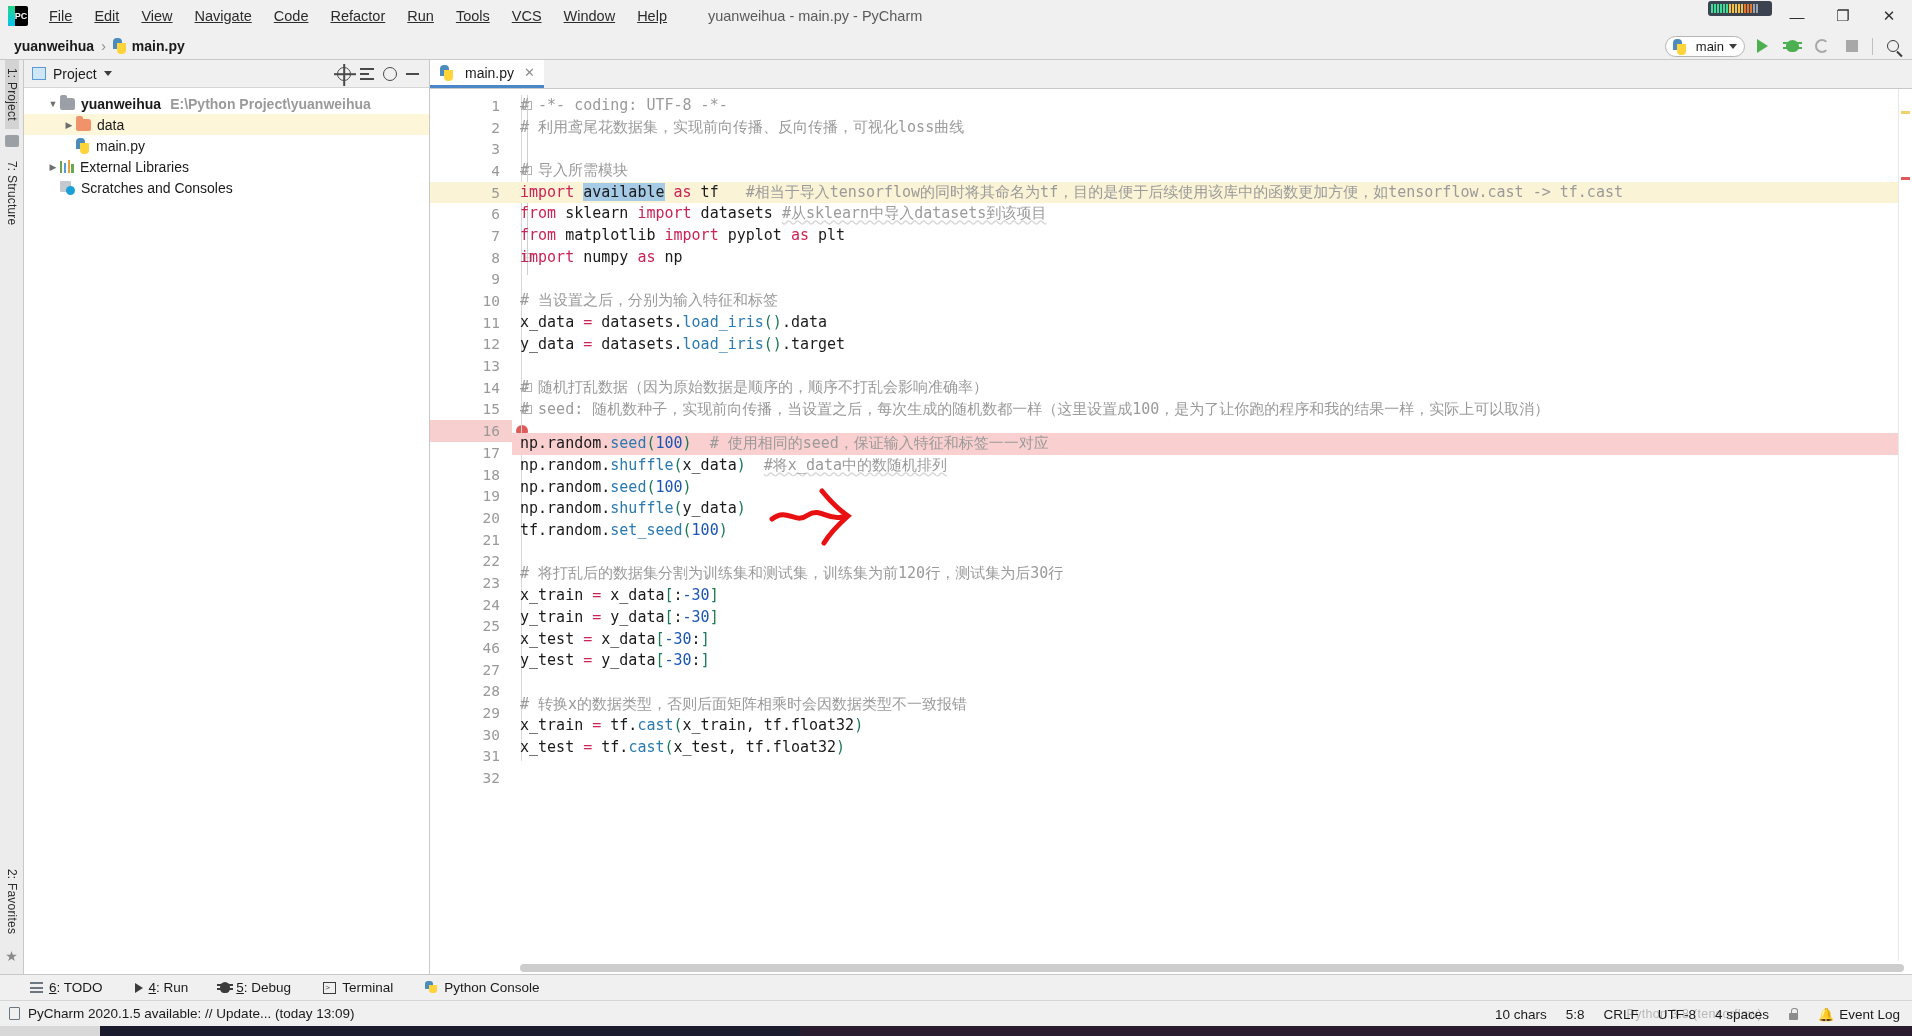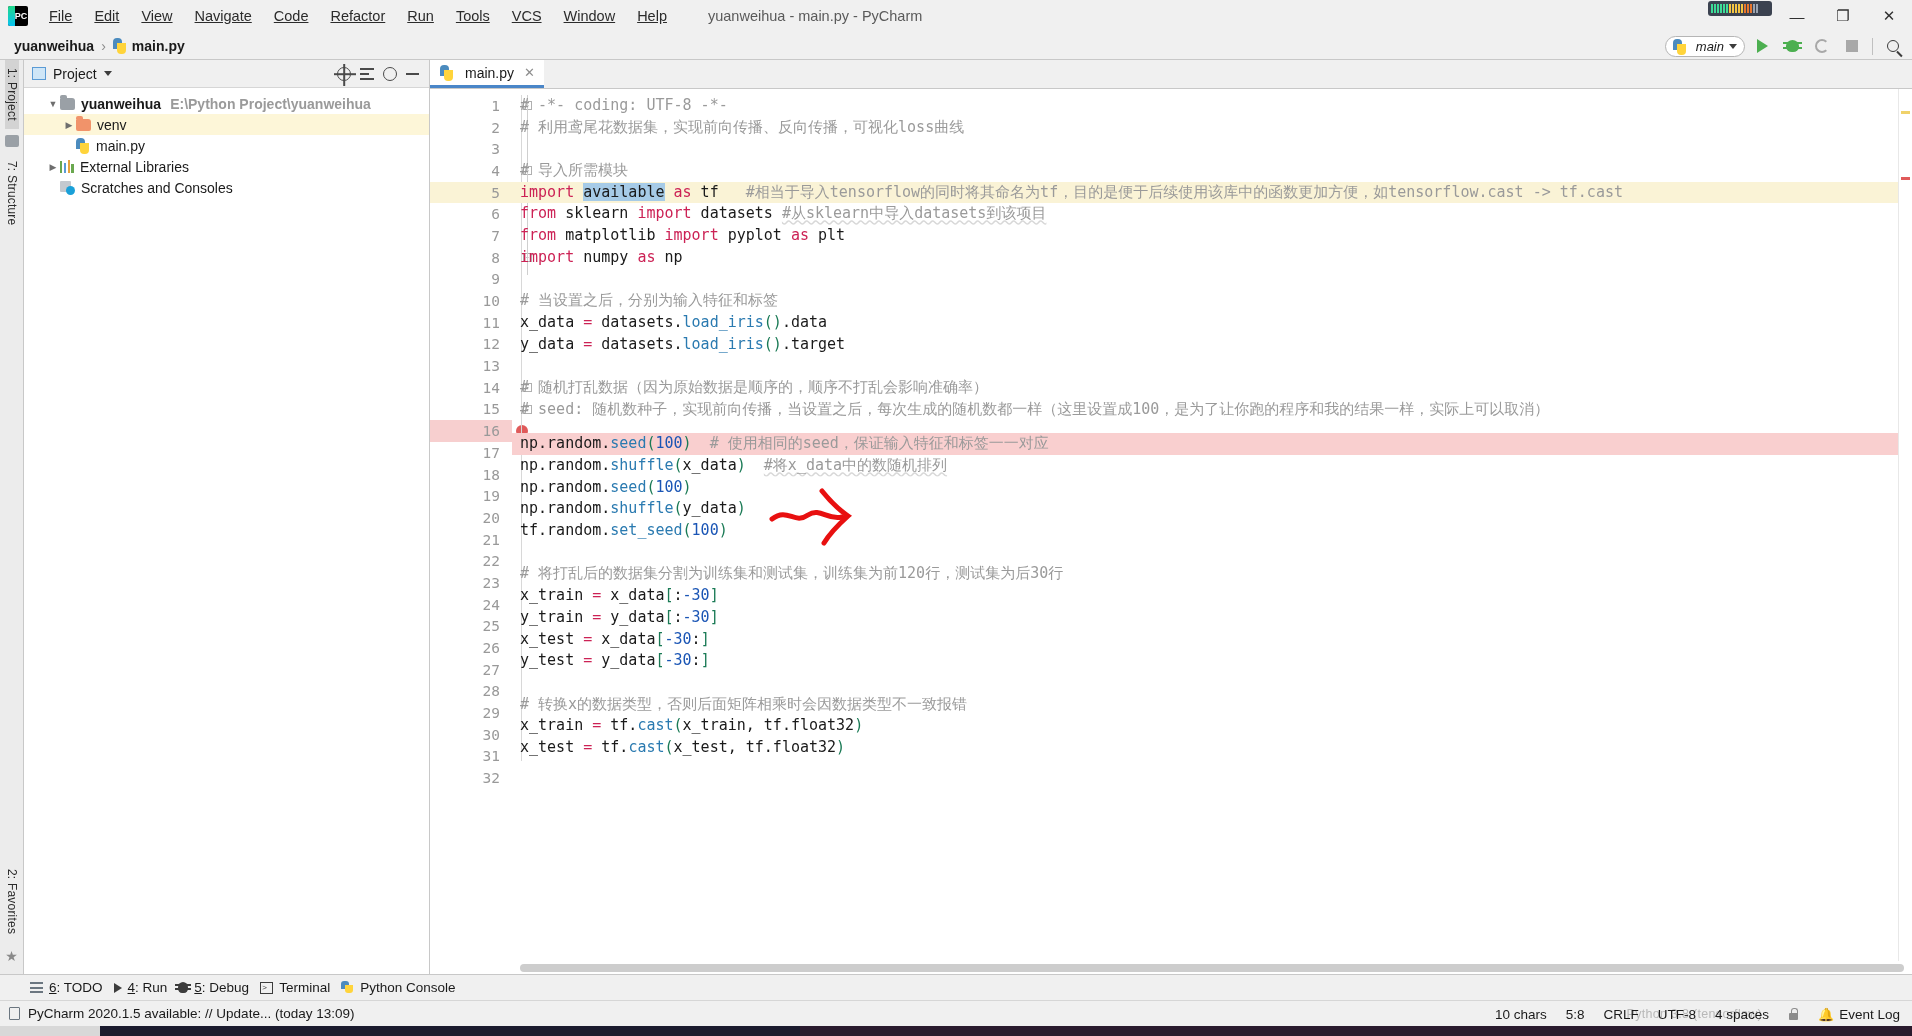--- a/index.html
+++ b/index.html
@@ -65,21 +65,21 @@
     content:""; position:absolute; left:0; top:0; width:9px;height:11px;
     background:#4b8bbe; border-radius:4px 4px 0 0;
   }
   .py-icon:after{
     content:""; position:absolute; left:4px; top:5px; width:9px;height:11px;
     background:#ffd43b; border-radius:0 0 4px 4px;
   }
   .navbar-right{ position:absolute; right:6px; top:0; height:28px; display:flex; align-items:center; gap:4px;}
   .runconfig{
     display:flex; align-items:center; gap:5px; height:21px; padding:0 7px;
-    border:1px solid #b5b5b5; border-radius:11px; background:#fff; font-size:13px; color:#1a1a1a;font-style:italic;
+    border:1px solid #b5b5b5; border-radius:11px; background:#fff; font-size:13px; color:#1a1a1a;
   }
   .runconfig .caret{ border-left:4px solid transparent; border-right:4px solid transparent; border-top:5px solid #3c3c3c;}
   .tb-btn{ width:26px;height:24px; display:flex;align-items:center;justify-content:center; }
   .tri-run{ width:0;height:0;border-left:11px solid #4caf50; border-top:7px solid transparent; border-bottom:7px solid transparent;}
   .bug{ width:13px;height:12px;background:#4caf50;border-radius:50% 50% 45% 45%; position:relative;}
   .bug:before{content:"";position:absolute;left:-3px;top:2px;width:19px;height:2px;background:#4caf50;}
   .bug:after{content:"";position:absolute;left:-3px;top:7px;width:19px;height:2px;background:#4caf50;}
   .coverage{ width:14px;height:14px;border:2px solid #a8a8a8;border-radius:50%;border-right-color:transparent;}
   .stopsq{ width:12px;height:12px;background:#a8a8a8;}
   .divv{ width:1px;height:17px;background:#c0c0c0;margin:0 3px;}
@@ -188,21 +188,21 @@
   .rg-mark{ position:absolute; right:2px; width:9px; height:3px; }
   .hscroll-wrap{ height:13px; background:#fff; display:flex; align-items:center; padding:0 8px 0 90px;}
   .hscroll{ height:8px; background:#cdcdcd; border-radius:4px; flex:1;}
 
   
   .annot{ position:absolute; left:338px; top:392px; pointer-events:none; z-index:30;}
 
   
   .toolwin-bar{
     height:26px; background:#f0f0f0; border-top:1px solid #c8c8c8;
-    display:flex; align-items:center; padding-left:30px; gap:11px; flex:0 0 26px;
+    display:flex; align-items:center; padding-left:30px; gap:32px; flex:0 0 26px;
   }
   .tw-item{ display:flex; align-items:center; gap:6px; font-size:13.5px; color:#1a1a1a;}
   .tw-item u{ text-decoration:underline; }
   .ico-todo{ width:13px;height:11px;display:flex;flex-direction:column;justify-content:space-between;}
   .ico-todo i{ height:2px;background:#6b7680;}
   .ico-run{ width:0;height:0;border-left:8px solid #3c3c3c;border-top:5px solid transparent;border-bottom:5px solid transparent;}
   .ico-dbg{ width:10px;height:11px;background:#3c3c3c;border-radius:50% 50% 40% 40%;position:relative;}
   .ico-dbg:before{content:"";position:absolute;left:-3px;top:2px;width:16px;height:1.5px;background:#3c3c3c;}
   .ico-dbg:after{content:"";position:absolute;left:-3px;top:6px;width:16px;height:1.5px;background:#3c3c3c;}
   .ico-term{ width:13px;height:12px;border:1.5px solid #3c3c3c;color:#3c3c3c;font-size:8px;line-height:9px;padding-left:1px;}
@@ -342,21 +342,21 @@
       <div class="pp-tree">
         <div class="tree-row" style="padding-left:22px;">
           <span class="arrow">▼</span>
           <span class="folder"></span>
           <span class="tree-name bold">yuanweihua</span>
           <span class="tree-path">E:\Python Project\yuanweihua</span>
         </div>
         <div class="tree-row sel" style="padding-left:38px;">
           <span class="arrow">▶</span>
           <span class="folder orange"></span>
-          <span class="tree-name">venv</span>
+          <span class="tree-name">data</span>
         </div>
         <div class="tree-row" style="padding-left:52px;">
           <span class="py-icon" style="margin-right:6px;"></span>
           <span class="tree-name">main.py</span>
         </div>
         <div class="tree-row" style="padding-left:22px;">
           <span class="arrow">▶</span>
           <span class="lib-ico">
               <i></i>
               <i></i>
@@ -400,21 +400,21 @@
             <div class="gline hl-r">16<span class="bpoint"></span></div>
             <div class="gline">17</div>
             <div class="gline">18</div>
             <div class="gline">19</div>
             <div class="gline">20</div>
             <div class="gline">21</div>
             <div class="gline">22</div>
             <div class="gline">23</div>
             <div class="gline">24</div>
             <div class="gline">25</div>
-            <div class="gline">26</div>
+            <div class="gline">46</div>
             <div class="gline">27</div>
             <div class="gline">28</div>
             <div class="gline">29</div>
             <div class="gline">30</div>
             <div class="gline">31</div>
             <div class="gline">32</div>
             <div class="foldline" style="top: 6px; height: 180px;"></div>
           </div>
         <div class="code" id="code">
           <div class="indent-guide" style="left:9px; top:6px; height:666px;"></div>

